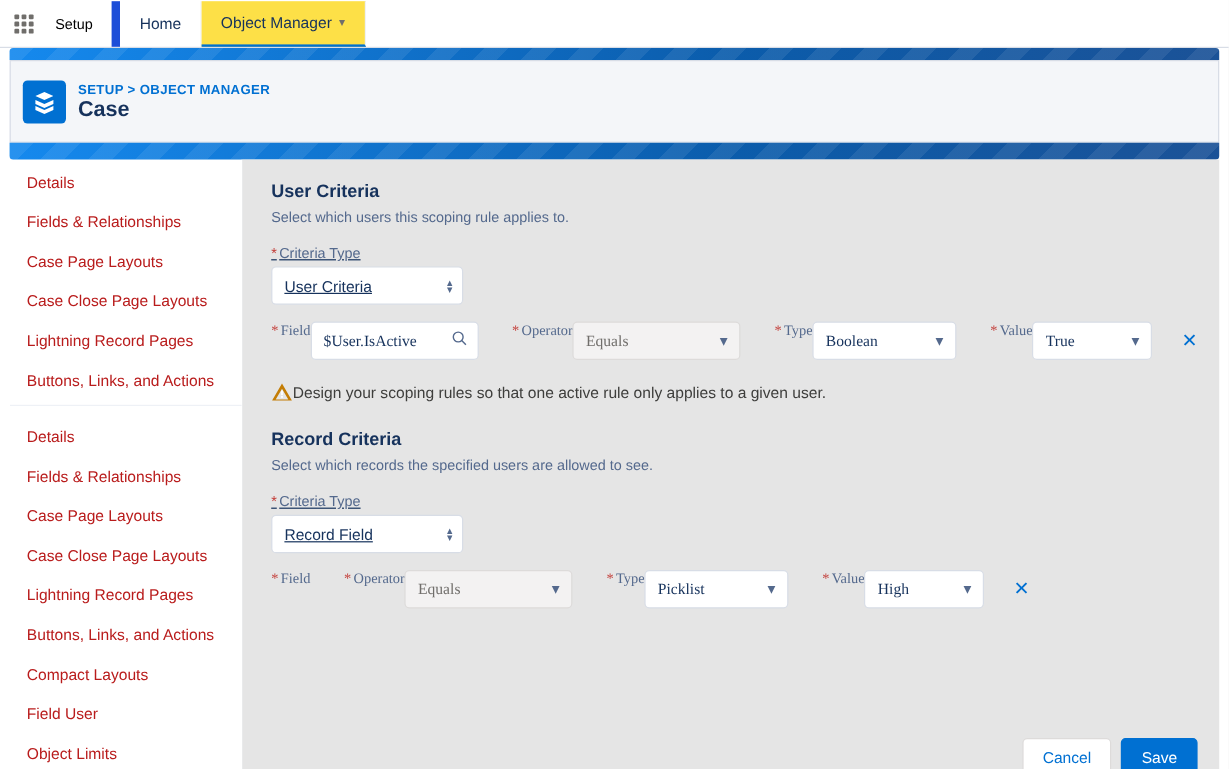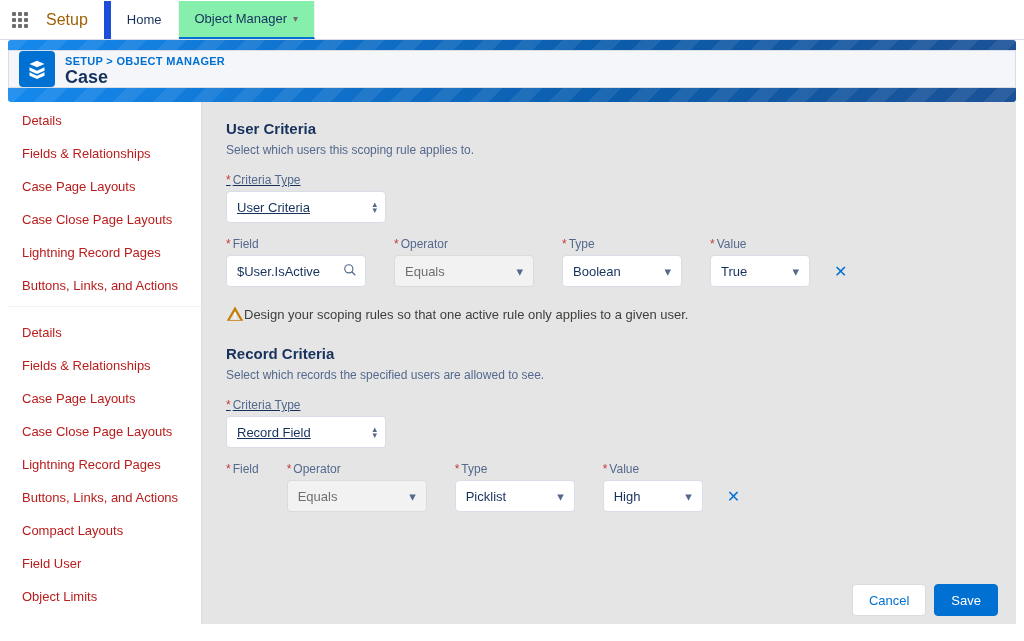--- a/index.html
+++ b/index.html
@@ -2,32 +2,32 @@
 <html><head>
   <meta charset="utf-8">
   <style>
     * { box-sizing: border-box; margin: 0; padding: 0; }
     body { font-family: -apple-system, BlinkMacSystemFont, "Segoe UI", Arial, sans-serif; font-size: 13px; color: #16325c; background: #fff; width: 1024px; height: 641px; overflow: hidden; position: relative; }
     
     .topbar { height: 40px; display: flex; align-items: center; border-bottom: 1px solid #d8dde6; background: #fff; }
     .waffle { width: 40px; height: 40px; display: flex; align-items: center; justify-content: center; cursor: pointer; }
     .waffle-grid { display: grid; grid-template-columns: repeat(3,4px); grid-template-rows: repeat(3,4px); gap: 2px; }
     .waffle-dot { width: 4px; height: 4px; background: #706e6b; border-radius: 1px; }
-    .app-name { font-size: 16px; font-weight: 400; color: #a16207; padding: 0 16px 0 6px; }
+    .app-name { font-size: 12px; font-weight: 400; color: #000000; padding: 0 16px 0 6px; }
     .tab { height: 38px; padding: 0 16px; display: flex; align-items: center; font-size: 13px; color: #16325c; cursor: pointer; border-right: 1px solid #eef1f6; }
     .tab.first { border-left: 7px solid #1d4ed8; }
-    .tab.active { background: #86efac; border-bottom: 2px solid #0070d2; }
+    .tab.active { background: #fde047; border-bottom: 2px solid #0070d2; }
     .chev { margin-left: 6px; font-size: 10px; color: #706e6b; }
     
     .decor-band { height: 10px; background: linear-gradient(90deg,#1589ee 0,#0b5cab 60%,#1b5297 100%); position: relative; overflow: hidden; margin: 0 8px; border-radius: 3px 3px 0 0;}
     .decor-band::after{ content:""; position:absolute; inset:0; background: repeating-linear-gradient(135deg, rgba(255,255,255,0.08) 0 14px, transparent 14px 28px);}
     .decor-band2 { height: 14px; background: linear-gradient(90deg,#1589ee 0,#0b5cab 60%,#1b5297 100%); margin: 0 8px; border-radius: 0 0 3px 3px; position:relative; overflow:hidden;}
     .decor-band2::after{ content:""; position:absolute; inset:0; background: repeating-linear-gradient(135deg, rgba(255,255,255,0.08) 0 14px, transparent 14px 28px);}
     
-    .header-card { margin: 0 8px; background: #f4f6f9; border: 1px solid #d8dde6; height: 38px; display: flex; align-items: flex-end; padding: 0 10px; }
+    .header-card { margin: 0 8px; background: #f4f6f9; border: 1px solid #d8dde6; height: 69px; display: flex; align-items: center; padding: 0 10px; }
     .obj-icon { width: 36px; height: 36px; background: #0070d2; border-radius: 4px; display:flex; align-items:center; justify-content:center; margin-right: 10px; }
     .obj-icon svg { fill: #fff; }
     .breadcrumb { font-size: 11px; color: #0070d2; font-weight: 600; letter-spacing: .3px; }
     .page-title { font-size: 18px; font-weight: 700; color: #16325c; line-height: 20px; }
     
     .body { display: flex; height: 522px; margin: 0 8px; }
     .sidebar { width: 194px; border-right: 1px solid #d8dde6; overflow-y: auto; position: relative; background:#fff;}
     .sidebar-inner { padding: 2px 0;}
     .nav-item { padding: 9px 14px; font-size: 13px; color: #b91c1c; cursor: pointer; }
     .gap { height: 10px; border-top: 1px solid #eef1f6; margin-top: 4px;}
@@ -46,21 +46,21 @@
     .control.disabled { background: #f3f2f2; color: #706e6b; border-color: #dddbda;}
     .control .caret { position: absolute; right: 10px; color: #54698d; }
     .control .spinner { position: absolute; right: 8px; display: flex; flex-direction: column; line-height: 6px; font-size: 9px; color: #54698d;}
     .control .search { position: absolute; right: 8px; color: #54698d; }
     .w160 { width: 160px; }
     .w140 { width: 140px; }
     .w120 { width: 120px; }
     .w100 { width: 100px; }
     
     .row { display: flex; gap: 28px; align-items: flex-start; }
-    .col { display: flex; flex-direction: column;}
+    .col { display: flex; flex-direction: row; font-family: Liberation Serif, serif;}
     .remove-x { align-self: flex-end; height: 32px; display:flex; align-items:center; color: #0070d2; font-size: 16px; cursor:pointer; margin-left: -4px;}
     
     .warn-band { display:flex; align-items:center; padding: 18px 0 22px 0; font-size: 13px; color:#3e3e3c;}
     .warn-icon { width: 18px; height: 18px; display:flex; align-items:center; justify-content:center;}
     
     .footer { position: absolute; bottom: 8px; right: 18px; display: flex; gap: 8px; }
     .btn { height: 32px; padding: 0 16px; border-radius: 4px; font-size: 13px; cursor: pointer; display:flex; align-items:center;}
     .btn-neutral { background: #fff; border: 1px solid #dddbda; color: #0070d2;}
     .btn-brand { background: #0070d2; border: 1px solid #0070d2; color: #fff;}
     

